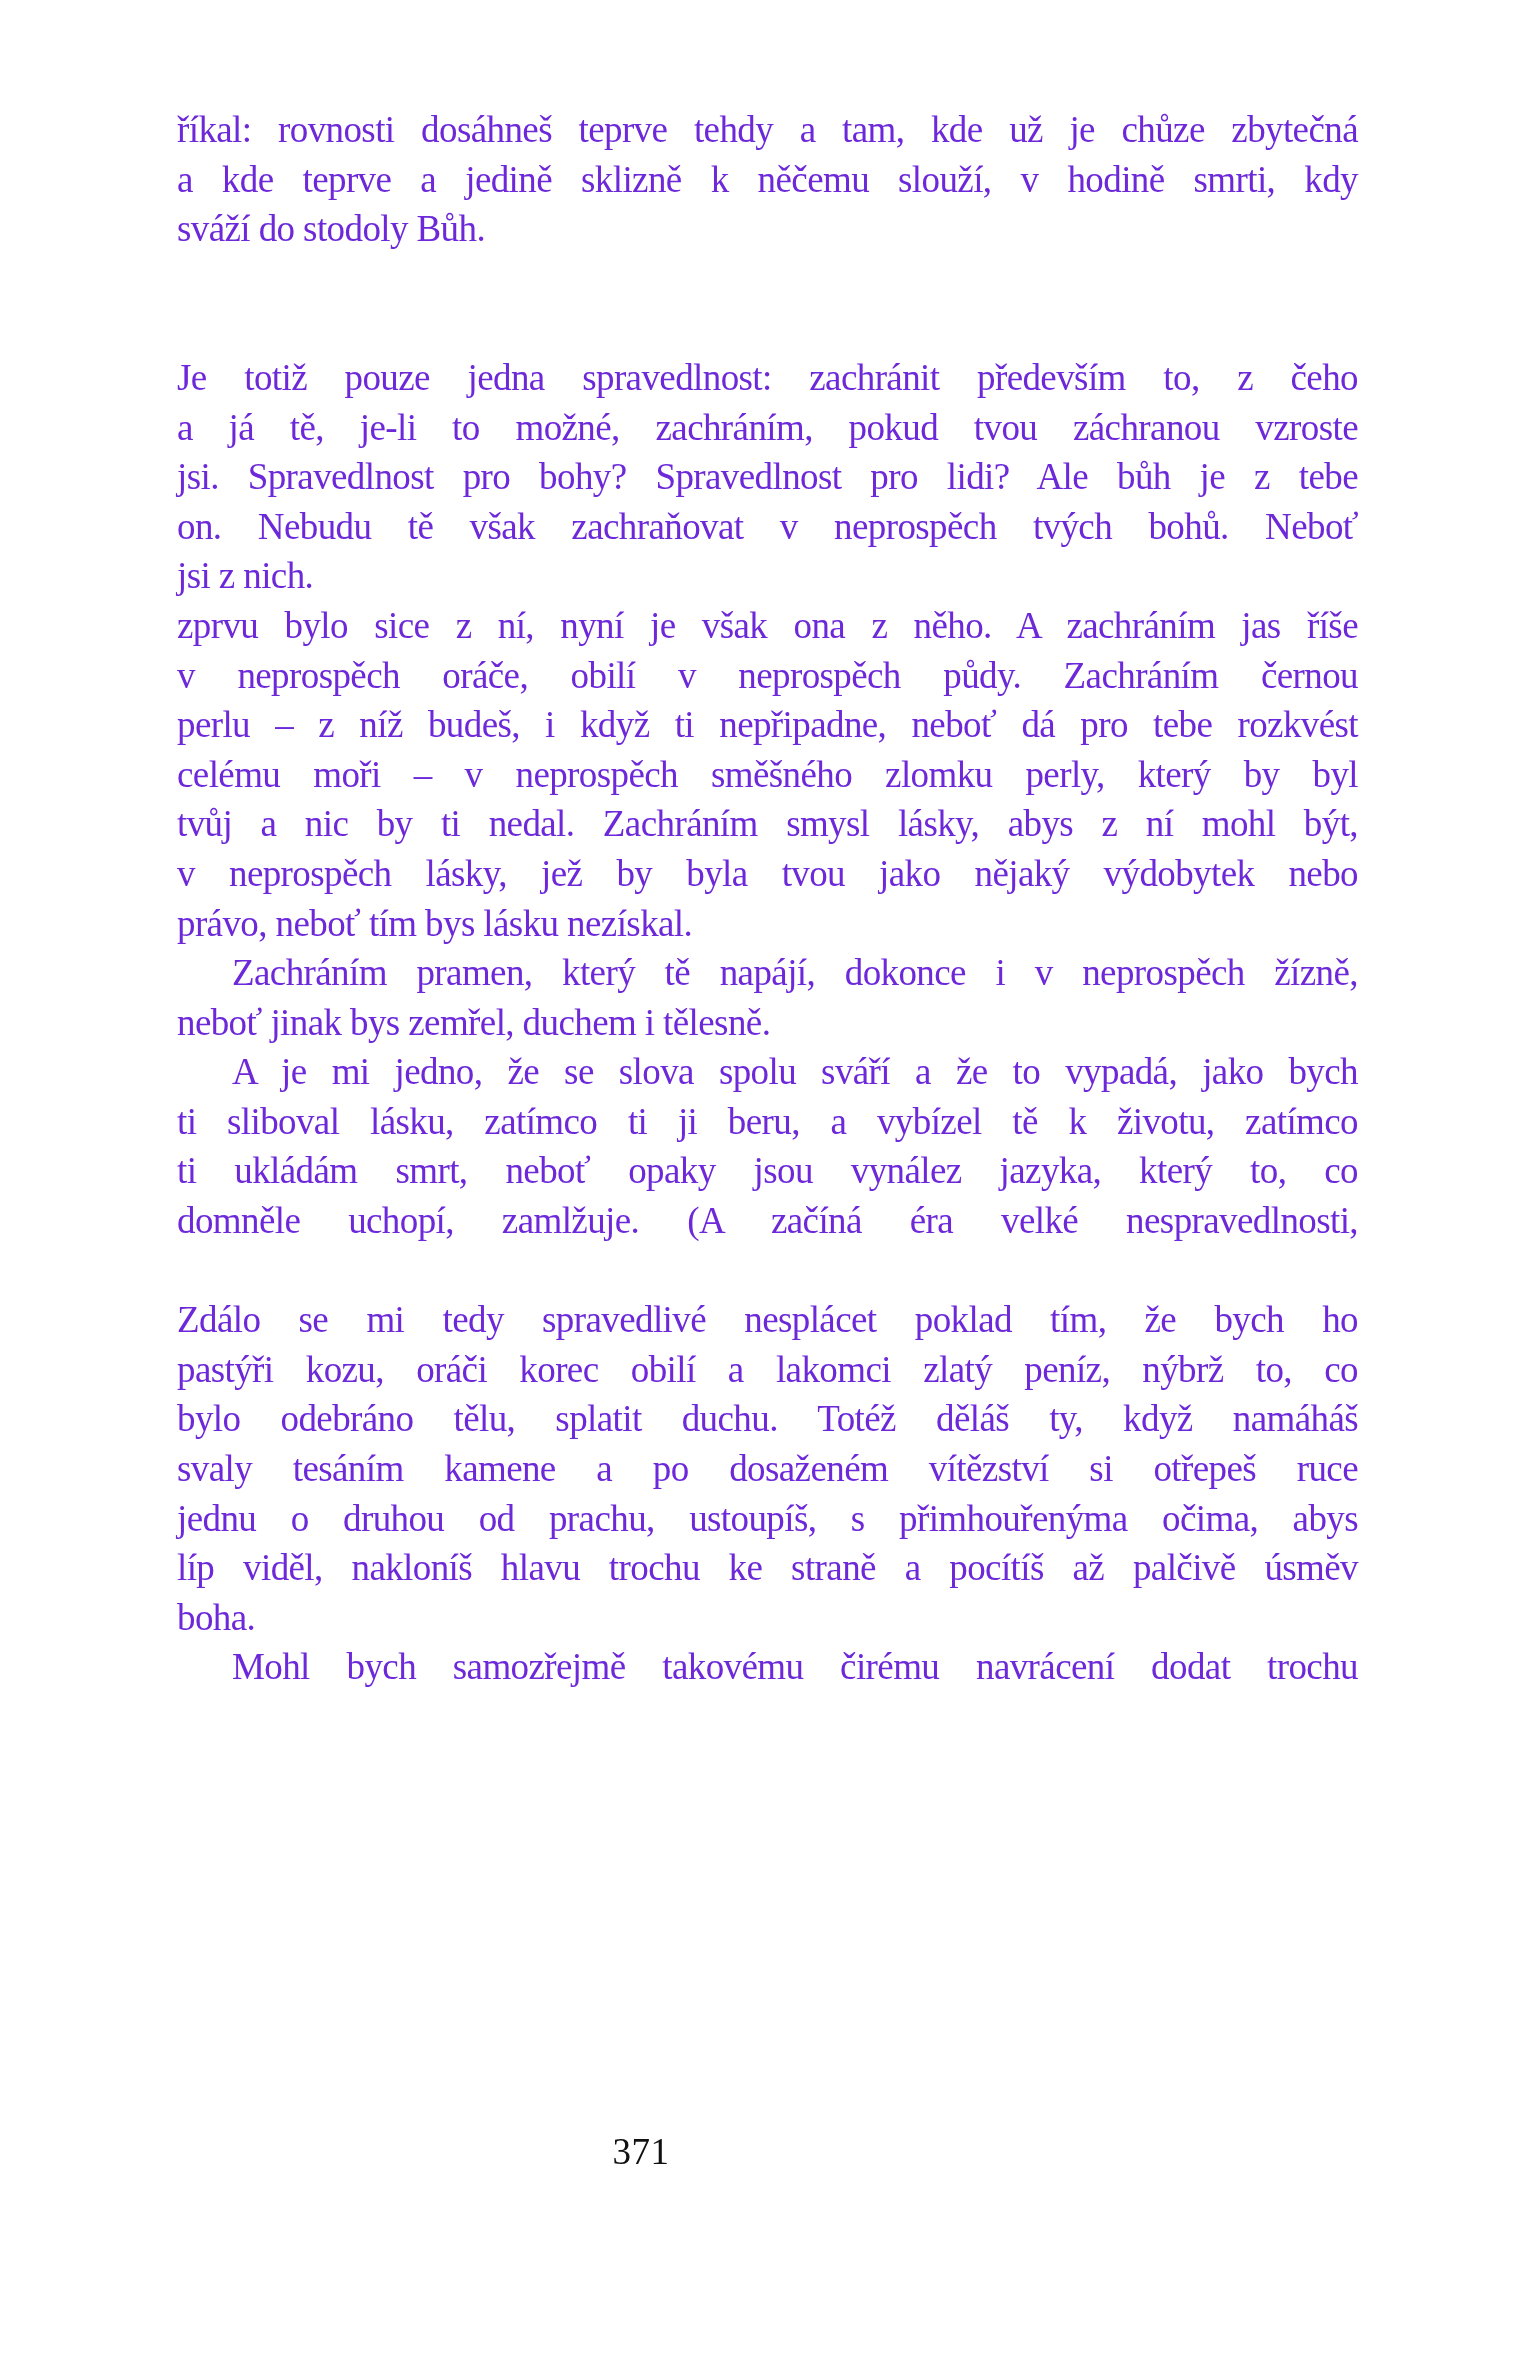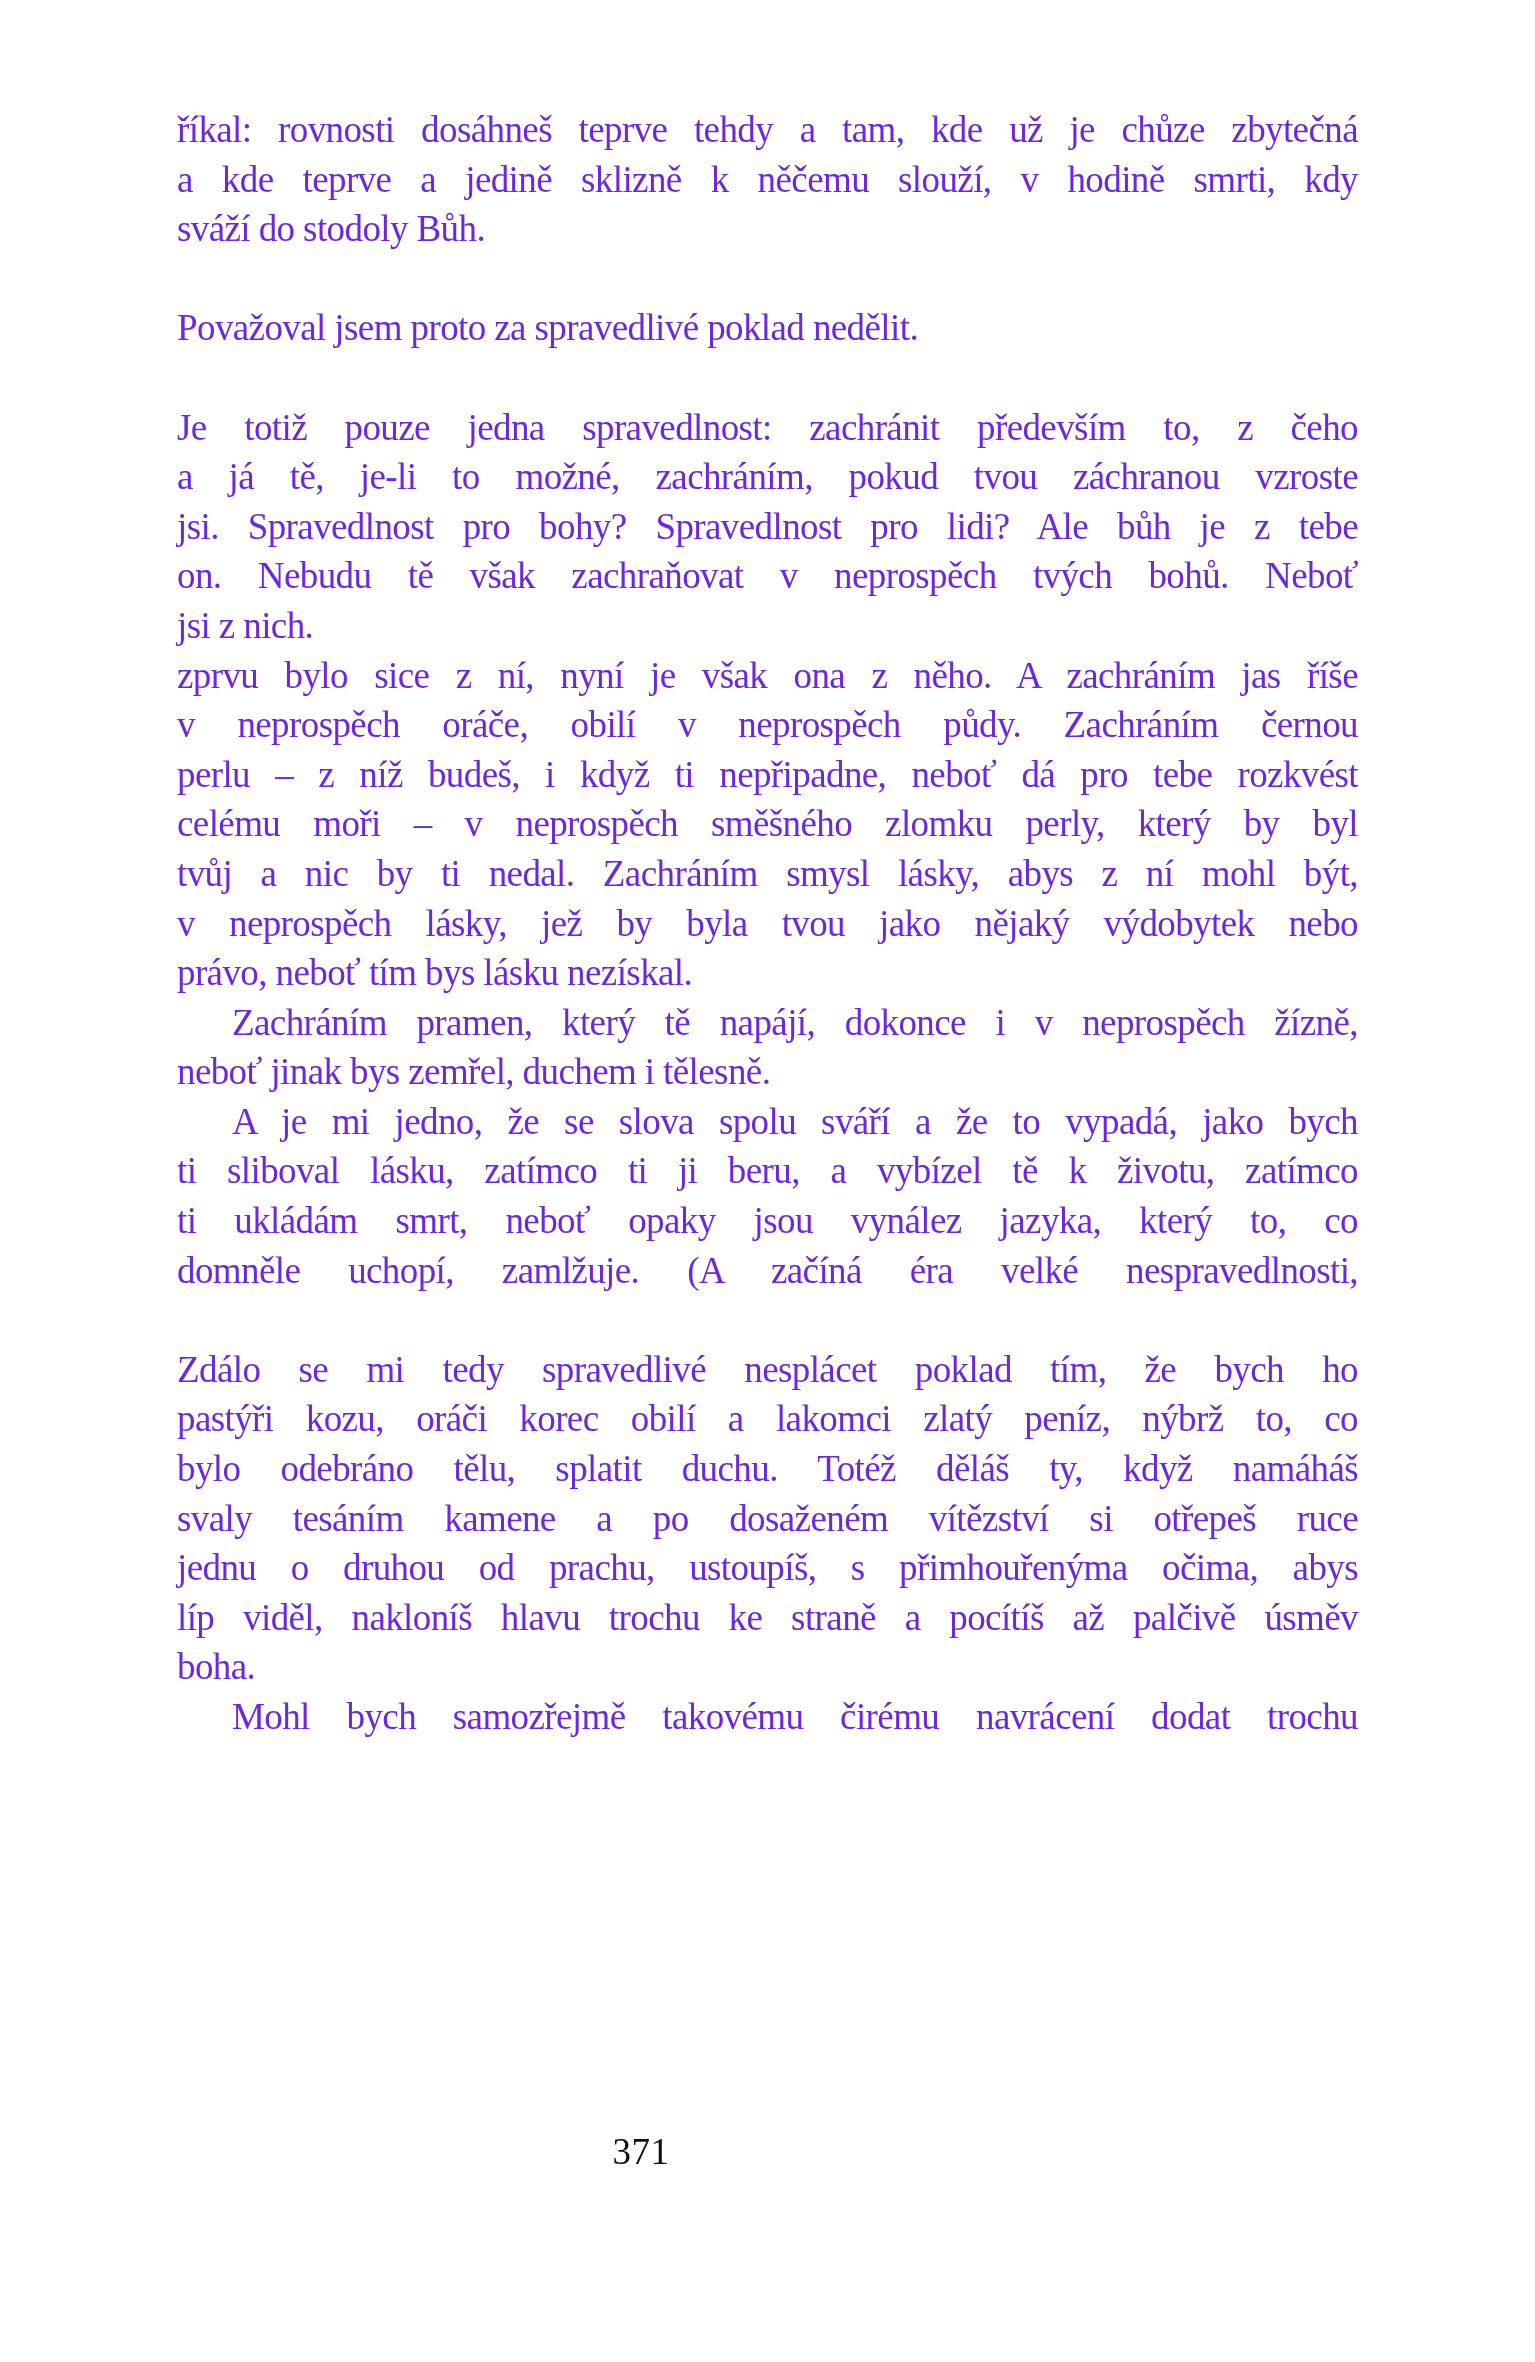--- a/index.html
+++ b/index.html
@@ -29,21 +29,20 @@
 </style>
 </head>
 <body>
 
 <div class="page">
   <div class="text-block" id="text-block">
       <div class="line">říkal: rovnosti dosáhneš teprve tehdy a tam, kde už je chůze zbytečná</div>
       <div class="line">a kde teprve a jedině sklizně k něčemu slouží, v hodině smrti, kdy</div>
       <div class="line last">sváží do stodoly Bůh.</div>
       <div class="line blank"></div>
-      <div class="line last">Považoval jsem proto za spravedlivé poklad nedělit.</div>
       <div class="line blank"></div>
       <div class="line">Je totiž pouze jedna spravedlnost: zachránit především to, z čeho</div>
       <div class="line">a já tě, je-li to možné, zachráním, pokud tvou záchranou vzroste</div>
       <div class="line">jsi. Spravedlnost pro bohy? Spravedlnost pro lidi? Ale bůh je z tebe</div>
       <div class="line">on. Nebudu tě však zachraňovat v neprospěch tvých bohů. Neboť</div>
       <div class="line last">jsi z nich.</div>
       <div class="line">zprvu bylo sice z ní, nyní je však ona z něho. A zachráním jas říše</div>
       <div class="line">v neprospěch oráče, obilí v neprospěch půdy. Zachráním černou</div>
       <div class="line">perlu – z níž budeš, i když ti nepřipadne, neboť dá pro tebe rozkvést</div>
       <div class="line">celému moři – v neprospěch směšného zlomku perly, který by byl</div>

